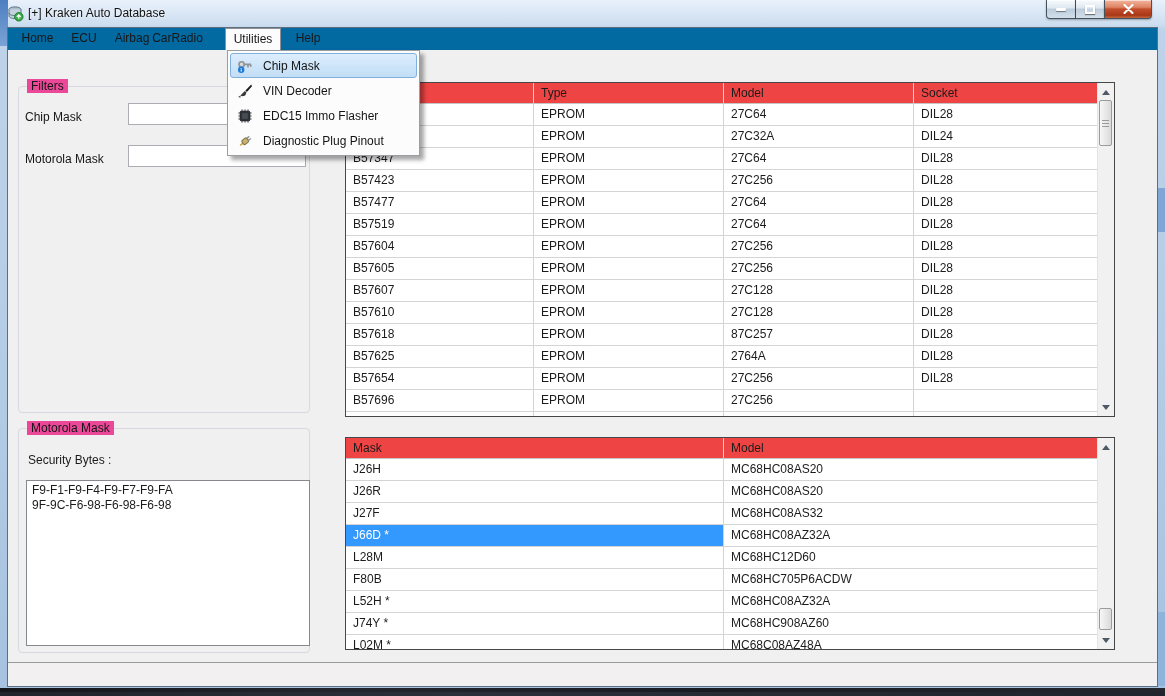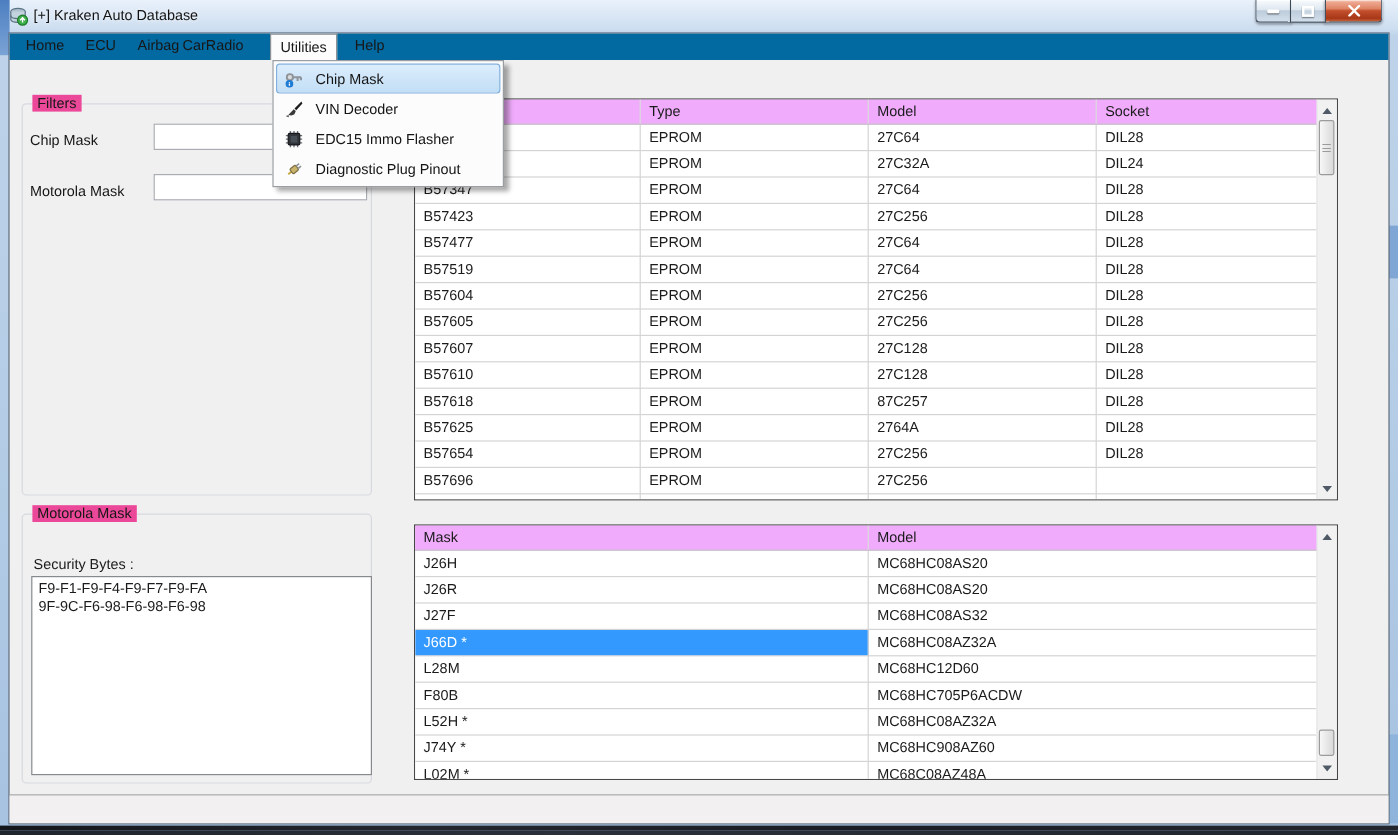--- a/index.html
+++ b/index.html
@@ -46,29 +46,29 @@
   .menu-row .ic { width:27px; display:flex; justify-content:center; align-items:center; }
   .menu-row .lbl { margin-left:5px; color:#141414; }
   
   .group { position:absolute; border:1px solid #d6d9df; border-radius:4px; }
   .glabel { position:absolute; top:-8px; left:8px; background:#ec4899; padding:0 4px; color:#161616; }
   #filters-group { left:10px; top:58px; width:292px; height:327px; }
   #moto-group { left:10px; top:400px; width:292px; height:225px; }
   .flabel { position:absolute; color:#161616; }
   .textbox { position:absolute; height:22px; width:178px; border:1px solid #abadb3; background:#fff;
              font-family:"Liberation Sans",sans-serif; font-size:12px; padding:0 4px; }
-  .sec-label { position:absolute; left:20px; top:425px;margin-top:10px; }
+  .sec-label { position:absolute; left:20px; top:425px; }
   .sec-box { position:absolute; left:18px; top:452px; width:284px; height:166px; background:#fff;
              border:1px solid #86898d; padding:2px 5px; white-space:pre-line; line-height:15px; }
   
   .table { position:absolute; border:1px solid #474747; background:#fff; }
   #chip-table { left:337px; top:54px; width:770px; height:335px; }
   #moto-table { left:337px; top:409px; width:770px; height:213px; }
   .t-header { position:absolute; left:0; right:17px; top:0; height:21px; display:flex;
-              background:#f0abfc; border-bottom:1px solid #c6c6c6; z-index:2; }
+              background:#ef4444; border-bottom:1px solid #c6c6c6; z-index:2; }
   .th { line-height:20px; padding-left:7px; border-right:1px solid #dadada; }
   .th:last-child { border-right:none; }
   .t-body { position:absolute; left:0; right:17px; top:21px; bottom:0; overflow:hidden; background:#fff; }
   .t-row { height:22px; display:flex; border-bottom:1px solid #d4d4d4;align-items:center; }
   .td { line-height:21px; padding-left:7px; overflow:hidden; white-space:nowrap; }
   .t-row.selected .cell-first { background:#3399ff; color:#fff; }
   .vline { position:absolute; top:0; bottom:0; width:1px; background:#d4d4d4; z-index:1; }
   .cw-mask{width:188px}.cw-type{width:190px}.cw-model{width:190px}.cw-socket{flex:1}
   .mw-mask{width:378px}.mw-model{flex:1}
   

